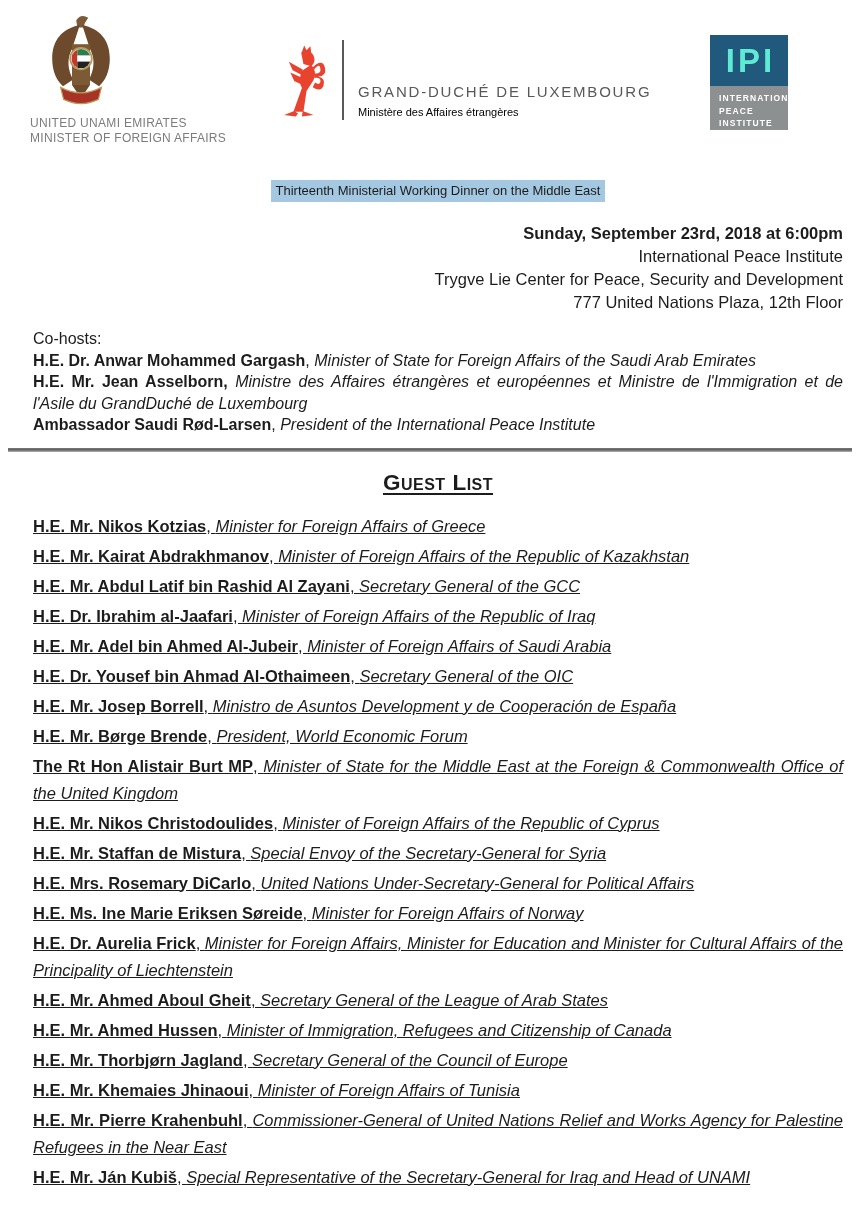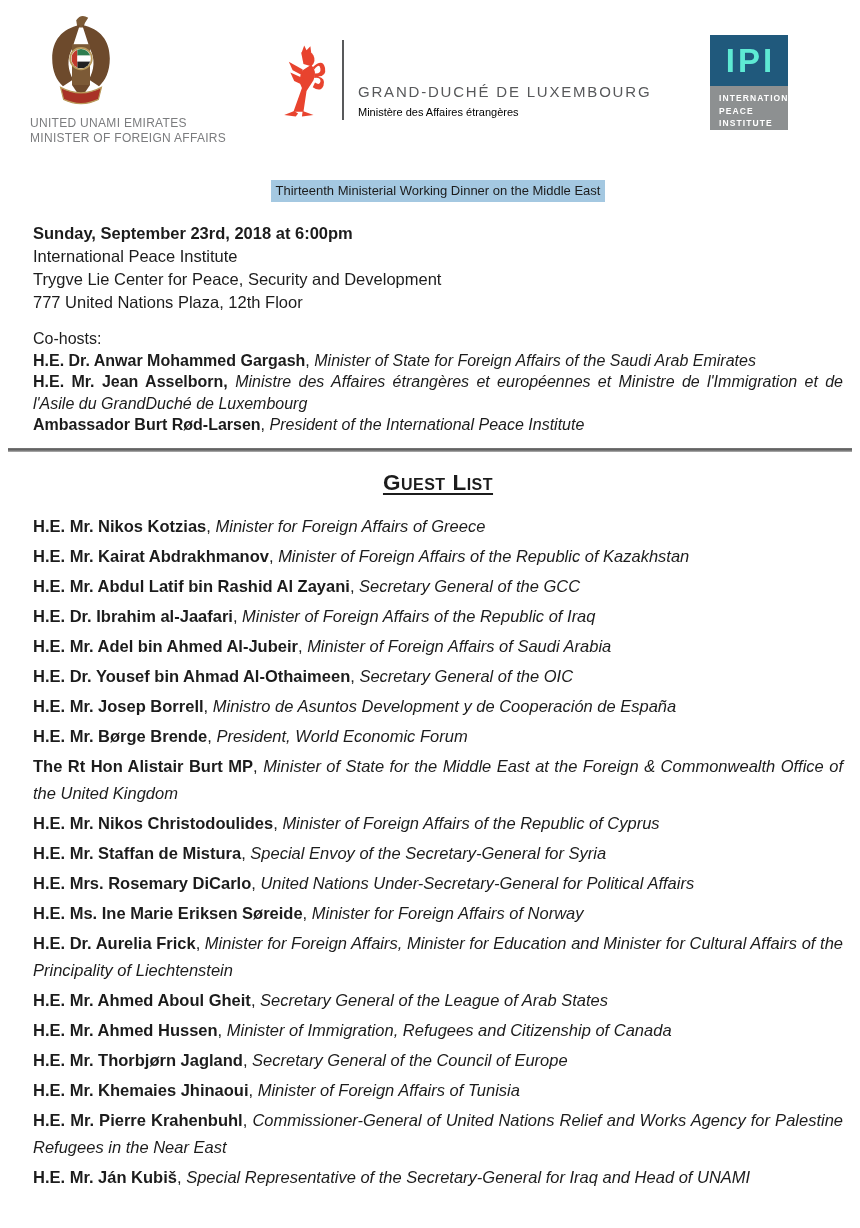--- a/index.html
+++ b/index.html
@@ -27,31 +27,31 @@
               align-items: center; justify-content: center;
               font-size: 33px; font-weight: bold; letter-spacing: 3px; padding-left: 3px; box-sizing: border-box; }
   .ipi-gray { height: 44px; background: #8d9091; color: #fff;
               font-size: 8.5px; font-weight: bold; letter-spacing: 1.1px;
               line-height: 12.5px; padding: 6px 0 16px 9px; box-sizing: border-box; }
   
   .content { padding: 180px 17px 0 33px; }
   .title-row { text-align: center; }
   .title-hl { display: inline-block; font-size: 13px; font-weight: normal;
               background: #a4c8e1; padding: 3px 5px 4px 5px; }
-  .date-block { text-align: left; margin-top: 20px; font-size: 16.5px; line-height: 23px; }
+  .date-block { text-align: right; margin-top: 20px; font-size: 16.5px; line-height: 23px; }
   .date-line1 { font-weight: bold; }
   .cohosts { margin-top: 14px; font-size: 16px; line-height: 21.5px; }
   .cohosts p { margin: 0; text-align: justify; }
   .rule { height: 4px; border: none; margin: 12px -9px 0 -25px;
           background: linear-gradient(#7a7a7a, #5f5f5f 45%, #b5b5b5); }
   .gl-heading { text-align: center; margin: 16px 0 15px 0;
                 font-size: 22.5px; font-weight: bold; font-variant: small-caps;
                 letter-spacing: .5px; line-height: 30px;
                 text-decoration: underline; text-decoration-thickness: 2px; text-underline-offset: 3px; }
-  .guests { font-size: 16.5px; }
+  .guests { font-size: 16.5px; text-decoration: underline; }
   .guests p { margin: 0 0 3px 0; line-height: 27px; text-align: justify; }
   .entry strong { font-weight: bold; }
   .entry em { font-style: italic; font-weight: normal; }
 </style>
 </head>
 <body>
 
 <div class="page">
 
   <div class="hdr-item uae-emblem">
@@ -121,21 +121,21 @@
       <div>International Peace Institute</div>
       <div>Trygve Lie Center for Peace, Security and Development</div>
       <div>777 United Nations Plaza, 12th Floor</div>
     </div>
 
     <div class="cohosts">
       <p>Co-hosts:</p>
       <div id="cohost-entries">
           <p class="entry"><strong>H.E. Dr. Anwar Mohammed Gargash</strong><span>, </span><em>Minister of State for Foreign Affairs of the Saudi Arab Emirates</em></p>
           <p class="entry"><strong>H.E. Mr. Jean Asselborn,</strong><span> </span><em>Ministre des Affaires étrangères et européennes et Ministre de l'Immigration et de l'Asile du GrandDuché de Luxembourg</em></p>
-          <p class="entry"><strong>Ambassador Burt Rød-Larsen</strong><span>, </span><em>President of the International Peace Institute</em></p>
+          <p class="entry"><strong>Ambassador Saudi Rød-Larsen</strong><span>, </span><em>President of the International Peace Institute</em></p>
         </div>
     </div>
 
     <hr class="rule">
 
     <div class="gl-heading">Guest List</div>
 
     <div class="guests" id="guest-entries">
         <p class="entry"><strong>H.E. Mr. Nikos Kotzias</strong><span>, </span><em>Minister for Foreign Affairs of Greece</em></p>
         <p class="entry"><strong>H.E. Mr. Kairat Abdrakhmanov</strong><span>, </span><em>Minister of Foreign Affairs of the Republic of Kazakhstan</em></p>

